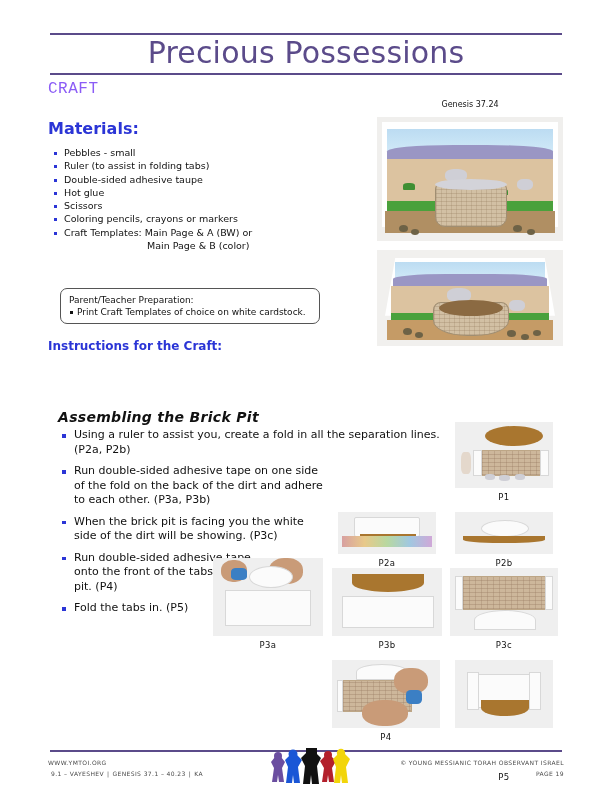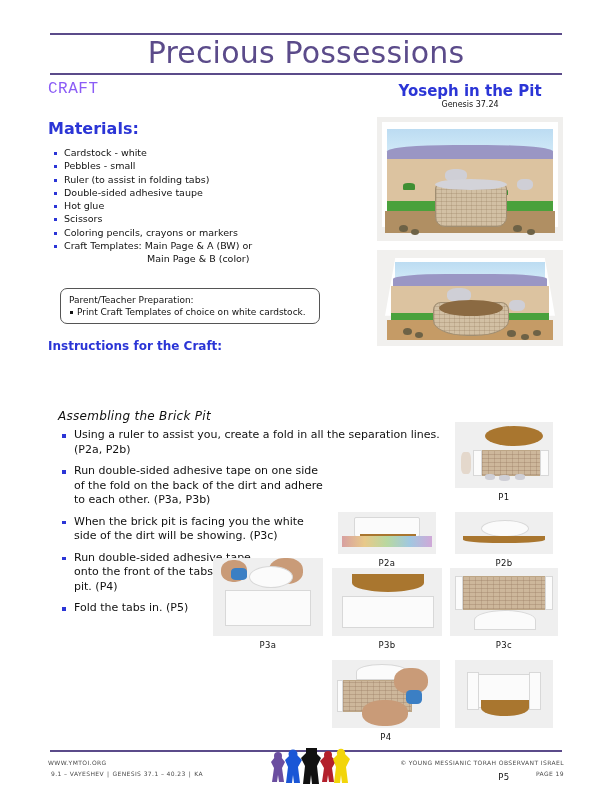--- a/index.html
+++ b/index.html
@@ -68,23 +68,23 @@
     left: 48px;
     top: 339px;
     font-size: 12px;
     color: #2b35d6;
     font-weight: bold;
   }
   .subsection-heading {
     position: absolute;
     left: 58px;
     top: 409px;
-    font-size: 12px;
-    color: #111111;
-    font-weight: normal;
+    font-size: 14px;
+    color: #111111;
+    font-weight: bold;
     font-style: italic;
     letter-spacing: 0.3px;
     text-align: center;
   }
 
   
   .lesson-title {
     position: absolute;
     left: 375px;
     top: 82px;
@@ -281,26 +281,24 @@
 <body>
 
 <div class="page">
 
   <div class="header-rule top"></div>
   <div class="doc-title">Precious Possessions</div>
   <div class="header-rule bottom"></div>
 
   <div class="craft-heading">CRAFT</div>
 
-  <div class="lesson-title">Yoseph in the Pit</div>
   <div class="lesson-ref">Genesis 37.24</div>
 
   <div class="materials-heading">Materials:</div>
   <ul class="bullet-list materials-list">
-    <li>Cardstock - white</li>
     <li>Pebbles - small</li>
     <li>Ruler (to assist in folding tabs)</li>
     <li>Double-sided adhesive taupe</li>
     <li>Hot glue</li>
     <li>Scissors</li>
     <li>Coloring pencils, crayons or markers</li>
     <li>Craft Templates: Main Page &amp; A (BW) or</li>
     <li class="nobullet indent">Main Page &amp; B (color)</li>
   </ul>
 

